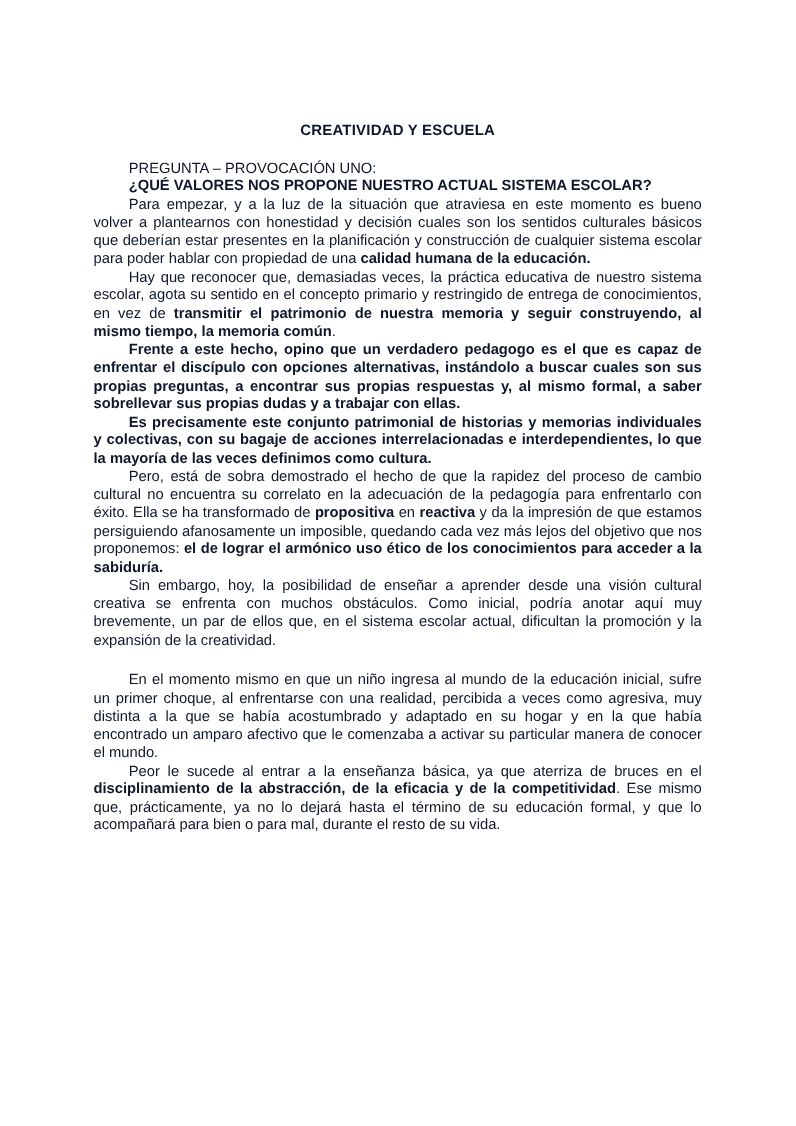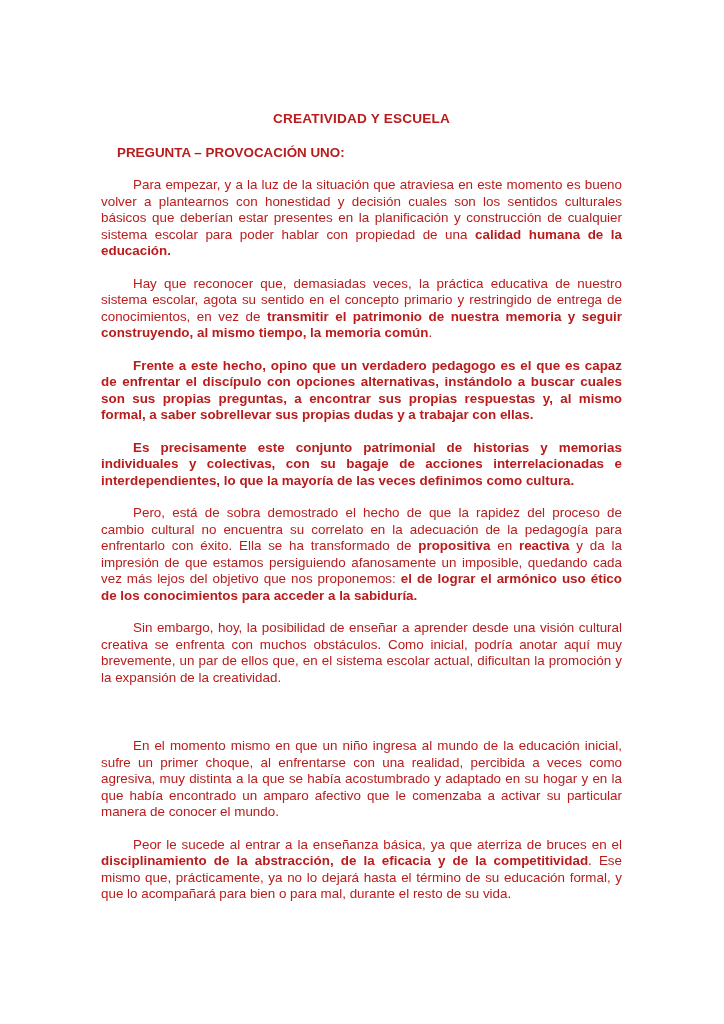--- a/index.html
+++ b/index.html
@@ -7,62 +7,63 @@
     padding: 0;
     background: #ffffff;
   }
   .page {
     position: relative;
     width: 724px;
     height: 1024px;
     box-sizing: border-box;
     background: #ffffff;
     padding: 111px 86px 40px 85px;
-    color: #b91c1c;
+    color: #0f172a;
     font-family: "Liberation Sans", sans-serif;
     font-size: 13.4px;
     line-height: 16.5px;
     overflow: hidden;
   }
   .doc-title {
     font-weight: bold;
     text-align: center;
     margin: 0 0 17px 0;
     font-size: 13.6px;
     letter-spacing: 0.2px;
   }
   .heading {
-    font-weight: bold;
+    font-weight: normal;
     margin: 0;
     padding-left: 32px;
   }
   .subheading {
     font-weight: bold;
     margin: 0;
     text-indent: 32px;
   }
   p.paragraph {
-    margin: 16px;
+    margin: 0;
     text-align: justify;
     text-indent: 32px;
   }
   .spacer {
     height: 20px;
   }
   .b {
     font-weight: bold;
   }
 </style>
 </head>
 <body>
 
 <div class="page">
   <div class="doc-title">CREATIVIDAD Y ESCUELA</div>
   <div>
       <div class="heading">PREGUNTA – PROVOCACIÓN UNO:</div>
+      <div class="subheading">¿QUÉ VALORES NOS PROPONE NUESTRO ACTUAL SISTEMA ESCOLAR?</div>
       <p class="paragraph"><span>Para empezar, y a la luz de la situación que atraviesa en este momento es bueno volver a plantearnos con honestidad y decisión cuales son los sentidos culturales básicos que deberían estar presentes en la planificación y construcción de cualquier sistema escolar para poder hablar con propiedad de una </span><span class="b">calidad humana de la educación.</span></p>
       <p class="paragraph"><span>Hay que reconocer que, demasiadas veces, la práctica educativa de nuestro sistema escolar, agota su sentido en el concepto primario y restringido de entrega de conocimientos, en vez de </span><span class="b">transmitir el patrimonio de nuestra memoria y seguir construyendo, al mismo tiempo, la memoria común</span><span>.</span></p>
       <p class="paragraph"><span class="b">Frente a este hecho, opino que un verdadero pedagogo es el que es capaz de enfrentar el discípulo con opciones alternativas, instándolo a buscar cuales son sus propias preguntas, a encontrar sus propias respuestas y, al mismo formal, a saber sobrellevar sus propias dudas y a trabajar con ellas.</span></p>
       <p class="paragraph"><span class="b">Es precisamente este conjunto patrimonial de historias y memorias individuales y colectivas, con su bagaje de acciones interrelacionadas e interdependientes, lo que la mayoría de las veces definimos como cultura.</span></p>
       <p class="paragraph"><span>Pero, está de sobra demostrado el hecho de que la rapidez del proceso de cambio cultural no encuentra su correlato en la adecuación de la pedagogía para enfrentarlo con éxito. Ella se ha transformado de </span><span class="b">propositiva</span><span> en </span><span class="b">reactiva</span><span> y da la impresión de que estamos persiguiendo afanosamente un imposible, quedando cada vez más lejos del objetivo que nos proponemos: </span><span class="b">el de lograr el armónico uso ético de los conocimientos para acceder a la sabiduría.</span></p>
       <p class="paragraph"><span>Sin embargo, hoy, la posibilidad de enseñar a aprender desde una visión cultural creativa se enfrenta con muchos obstáculos. Como inicial, podría anotar aquí muy brevemente, un par de ellos que, en el sistema escolar actual, dificultan la promoción y la expansión de la creatividad.</span></p>
       <div class="spacer"></div>
       <p class="paragraph"><span>En el momento mismo en que un niño ingresa al mundo de la educación inicial, sufre un primer choque, al enfrentarse con una realidad, percibida a veces como agresiva, muy distinta a la que se había acostumbrado y adaptado en su hogar y en la que había encontrado un amparo afectivo que le comenzaba a activar su particular manera de conocer el mundo.</span></p>
       <p class="paragraph"><span>Peor le sucede al entrar a la enseñanza básica, ya que aterriza de bruces en el </span><span class="b">disciplinamiento de la abstracción, de la eficacia y de la competitividad</span><span>. Ese mismo que, prácticamente, ya no lo dejará hasta el término de su educación formal, y que lo acompañará para bien o para mal, durante el resto de su vida.</span></p>
     </div>

